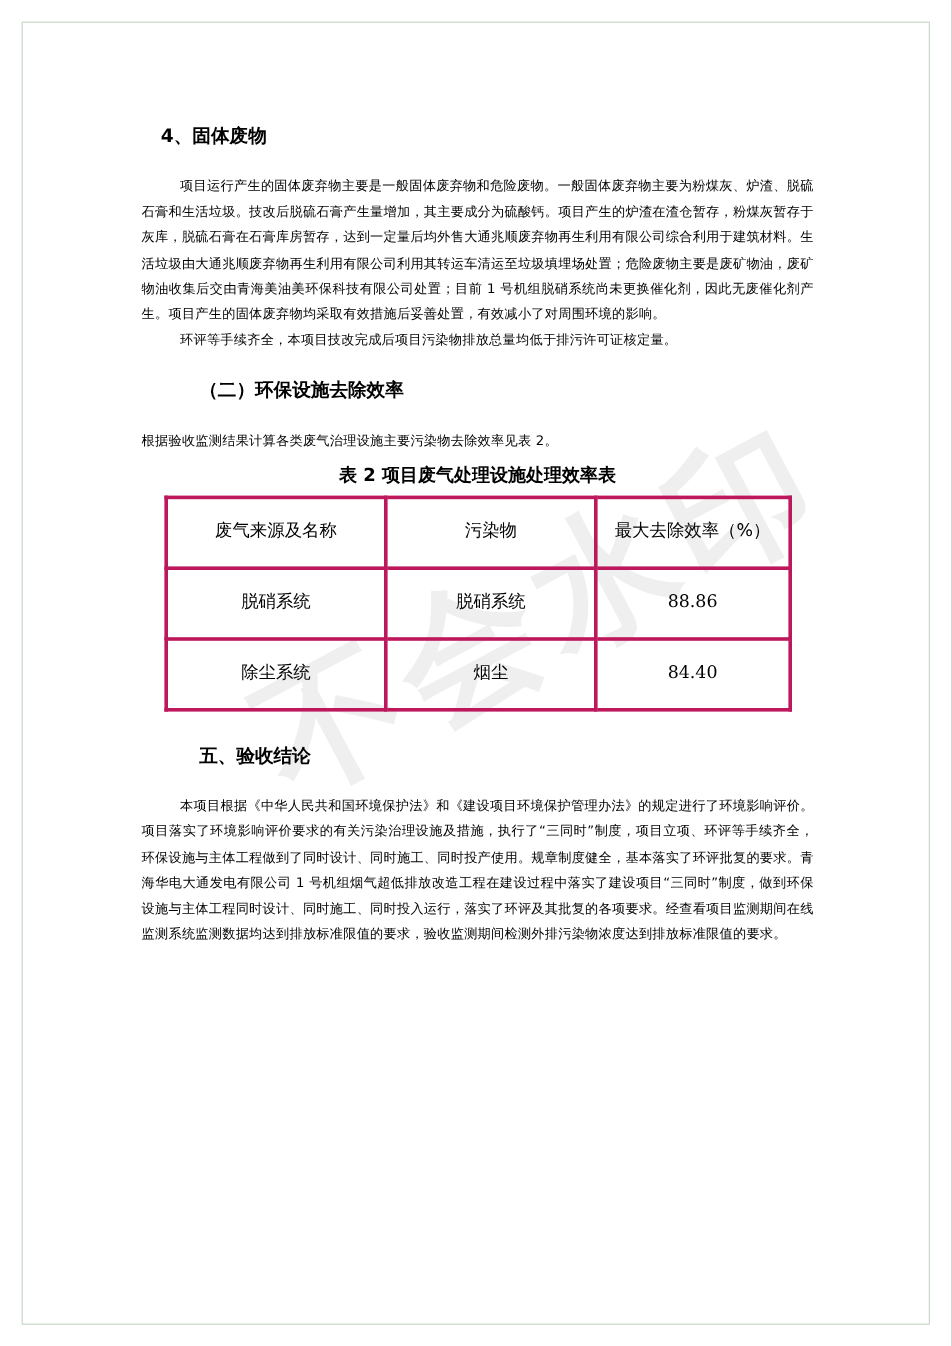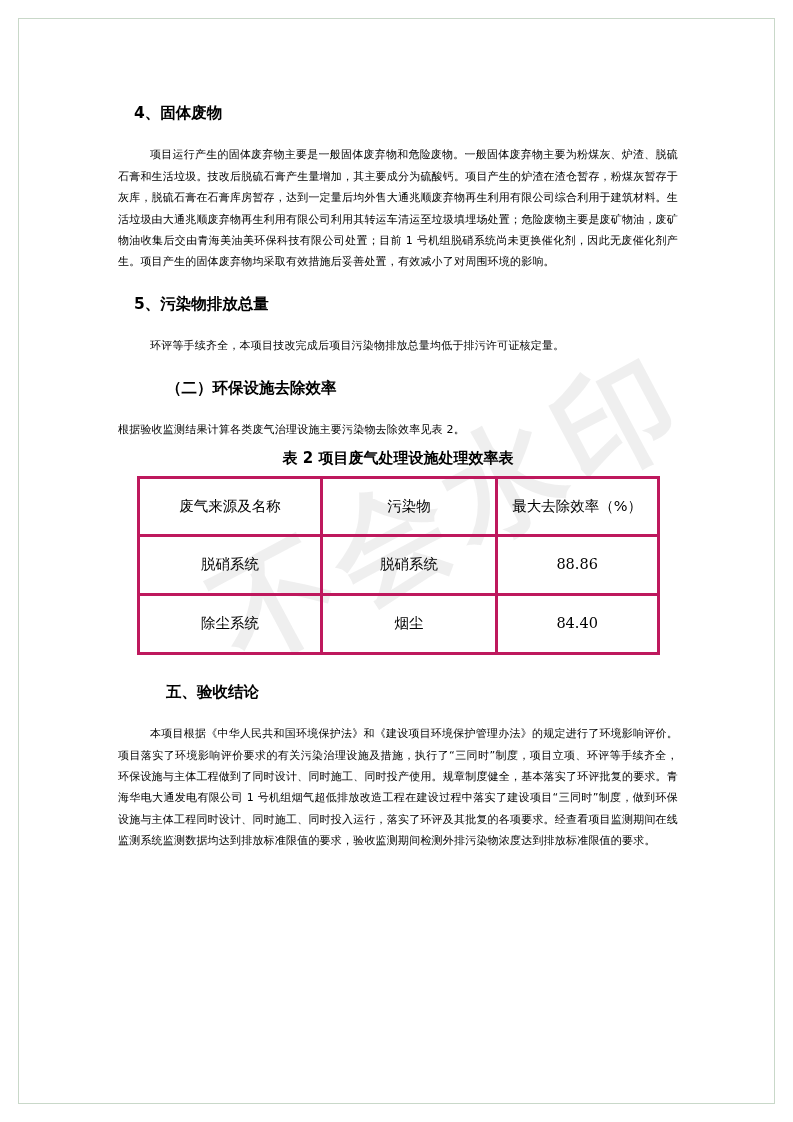--- a/index.html
+++ b/index.html
@@ -104,21 +104,20 @@
 <div class="page">
   <div class="page-border"></div>
   <div class="watermark">不会水印</div>
 
   <div class="content">
 
     <div class="h-line">4、固体废物</div>
 
     <p class="body">项目运行产生的固体废弃物主要是一般固体废弃物和危险废物。一般固体废弃物主要为粉煤灰、炉渣、脱硫石膏和生活垃圾。技改后脱硫石膏产生量增加，其主要成分为硫酸钙。项目产生的炉渣在渣仓暂存，粉煤灰暂存于灰库，脱硫石膏在石膏库房暂存，达到一定量后均外售大通兆顺废弃物再生利用有限公司综合利用于建筑材料。生活垃圾由大通兆顺废弃物再生利用有限公司利用其转运车清运至垃圾填埋场处置；危险废物主要是废矿物油，废矿物油收集后交由青海美油美环保科技有限公司处置；目前 1 号机组脱硝系统尚未更换催化剂，因此无废催化剂产生。项目产生的固体废弃物均采取有效措施后妥善处置，有效减小了对周围环境的影响。</p>
 
-    <div class="h-line">5、污染物排放总量</div>
 
     <p class="body">环评等手续齐全，本项目技改完成后项目污染物排放总量均低于排污许可证核定量。</p>
 
     <div class="h-line indent">（二）环保设施去除效率</div>
 
     <p class="body noindent">根据验收监测结果计算各类废气治理设施主要污染物去除效率见表 2。</p>
 
     <div class="tbl-caption">表 2   项目废气处理设施处理效率表</div>
 
     <table class="data">

